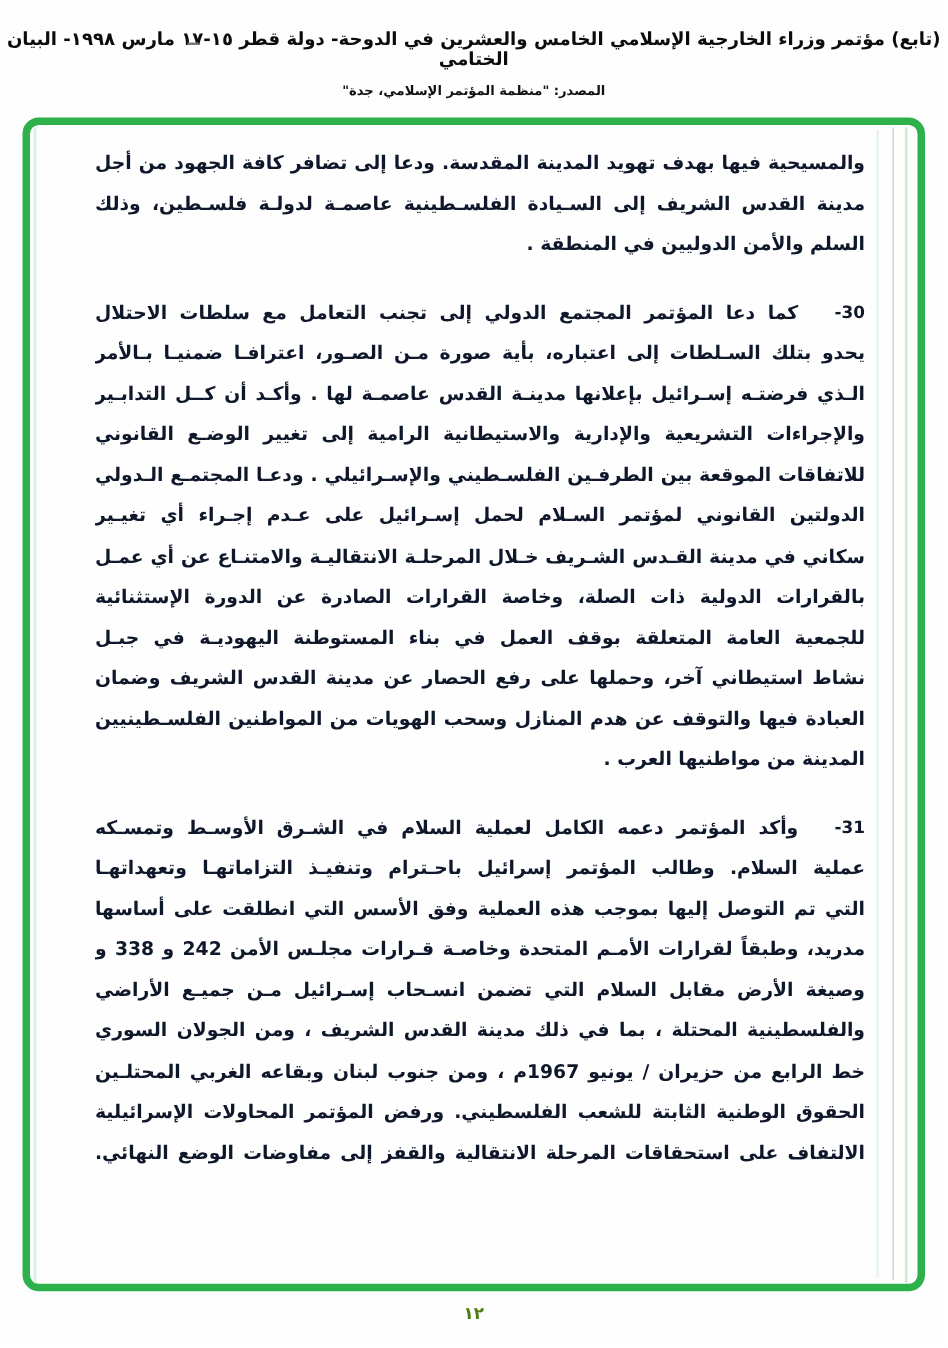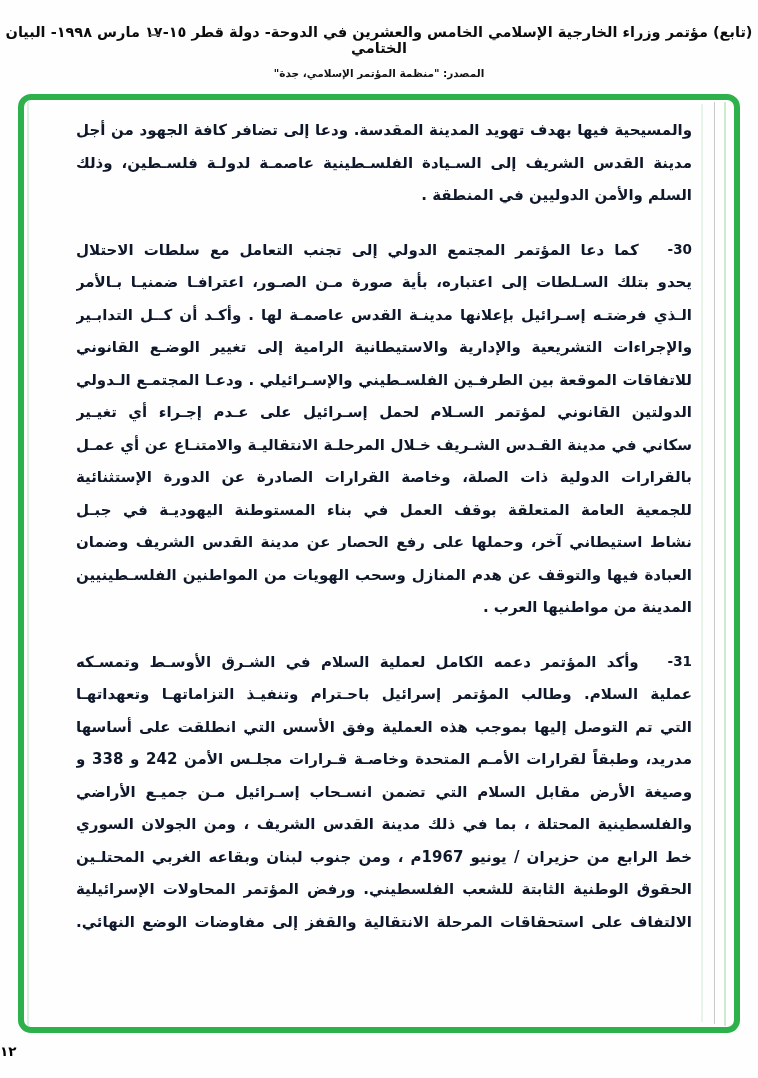--- a/index.html
+++ b/index.html
@@ -89,25 +89,25 @@
     font-size: 13.5px;
     margin-left: 29px;
     transform: translateY(-1px);
   }
   
   .page-number {
     position: absolute;
     top: 1043px;
     left: 0;
     right: 0;
-    text-align: left;
+    text-align: center;
     font-size: 13.5px;
     font-weight: bold;
     letter-spacing: 6px;
-    color: #000000;
+    color: #4d7c0f;
   }
 </style>
 </head>
 <body>
 
 <div class="page">
 
   <div class="header">
     <div class="header-line1">(تابع) مؤتمر وزراء الخارجية الإسلامي الخامس والعشرين في الدوحة- دولة قطر ١٥-١٧ مارس ١٩٩٨- البيان الختامي</div>
     <div class="header-line2">المصدر: "منظمة المؤتمر الإسلامي، جدة"</div>

